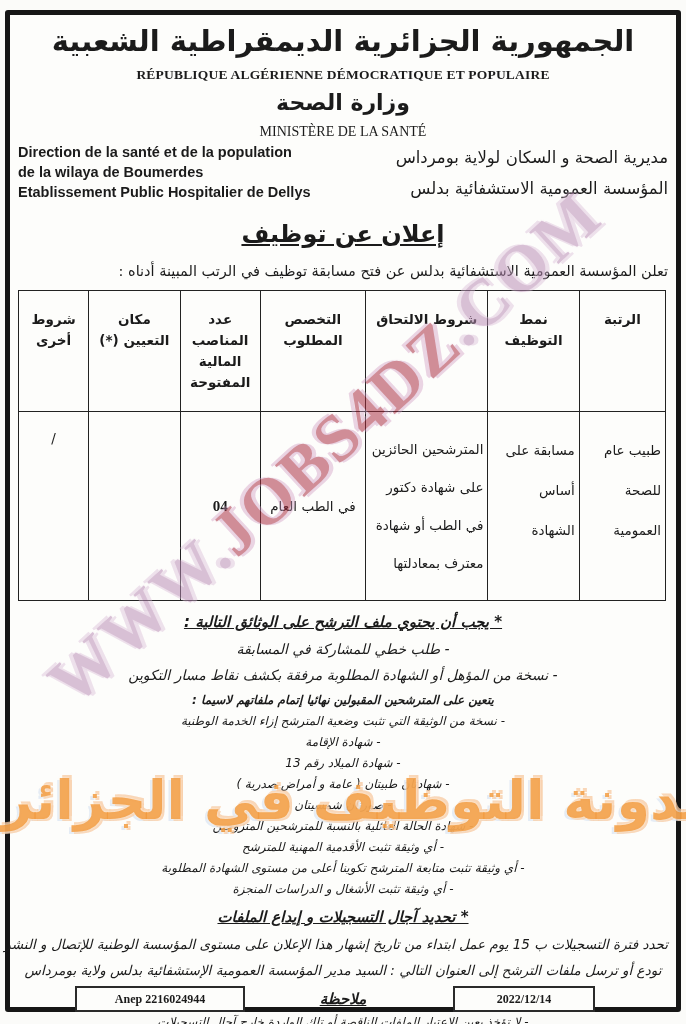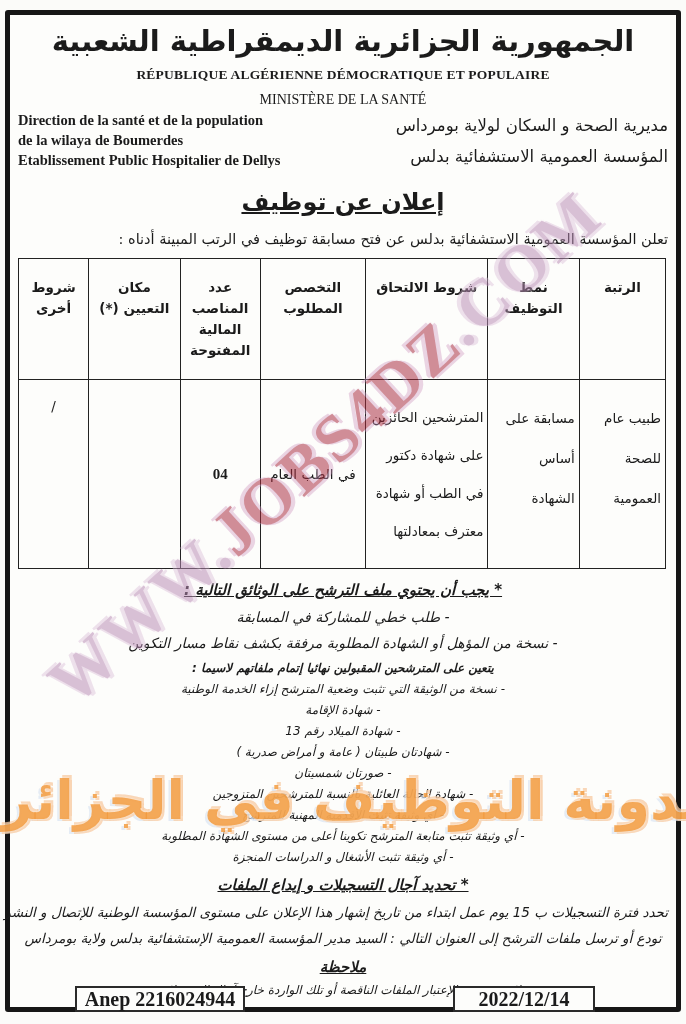--- a/index.html
+++ b/index.html
@@ -23,21 +23,21 @@
     font-family:"DejaVu Serif","DejaVu Sans",serif;letter-spacing:-1px;
   }
   .fr-rep{
     font-family:"Liberation Serif",serif;font-weight:700;font-size:13.5px;
     margin-top:9px;letter-spacing:.2px;
   }
   .min-ar{font-size:22px;direction:rtl;margin-top:7px;font-weight:600;}
   .min-fr{font-family:"Liberation Serif",serif;font-weight:400;font-size:14px;margin-top:9px;}
   .addr-row{display:flex;justify-content:space-between;margin-top:2px;}
   .addr-fr{
-    font-family:Liberation Serif, serif;font-weight:700;font-size:14.5px;
+    font-family:Liberation Sans, sans-serif;font-weight:700;font-size:14.5px;
     line-height:20px;text-align:left;
   }
   .addr-ar{direction:rtl;text-align:right;font-size:16.5px;line-height:31px;}
   
   .ann-title{
     direction:rtl;text-align:center;font-size:24px;font-weight:700;
     text-decoration:underline;margin-top:16px;
   }
   .intro{direction:rtl;text-align:right;font-size:14.5px;margin-top:15px;padding-left:4px;}
   
@@ -61,21 +61,21 @@
   .sec{direction:rtl;text-align:center;margin-top:0;font-style:italic;}
   .h-u{font-size:15px;font-weight:700;text-decoration:underline;margin-top:12px;}
   .li{font-size:14px;margin-top:10px;white-space:nowrap;}
   .li-tight{font-size:12px;margin-top:7px;white-space:nowrap;}
   .subhead{font-size:12px;font-weight:600;margin-top:10px;}
   .para{font-size:13.5px;margin-top:10px;white-space:nowrap;}
   
   .anep-box,.date-box{
     position:absolute;top:986px;height:22px;background:#fdfdfb;
     border:2px solid #2a2a2a;z-index:6;
-    font-family:"Liberation Serif",serif;font-weight:700;font-size:20px;
+    font-family:"Liberation Serif",serif;font-weight:700;font-size:12px;
     display:flex;align-items:center;justify-content:center;
   }
   .anep-box{left:75px;width:166px;}
   .date-box{left:453px;width:138px;}
   
   .wm{position:absolute;pointer-events:none;user-select:none;z-index:5;}
   .wm-diag{
     left:325px;top:448px;transform:translate(-50%,-50%) rotate(-42.5deg);
     font-family:"Liberation Serif",serif;font-weight:700;font-size:66px;
     letter-spacing:3px;white-space:nowrap;opacity:.52;
@@ -99,20 +99,21 @@
 </style>
 </head>
 <body>
 
 <div class="frame"></div>
 
 <div class="content">
 
   <div class="c callig">الجمهورية الجزائرية الديمقراطية الشعبية</div>
   <div class="c fr-rep">RÉPUBLIQUE ALGÉRIENNE DÉMOCRATIQUE ET POPULAIRE</div>
+  <div class="c min-ar">وزارة الصحة</div>
   <div class="c min-fr">MINISTÈRE DE LA SANTÉ</div>
 
   <div class="addr-row">
     <div class="addr-fr">
       <div>Direction de la santé et de la population</div>
       <div>de la wilaya de Boumerdes</div>
       <div>Etablissement Public Hospitalier de Dellys</div>
     </div>
     <div class="addr-ar">
       <div>مديرية الصحة و السكان لولاية بومرداس</div>

